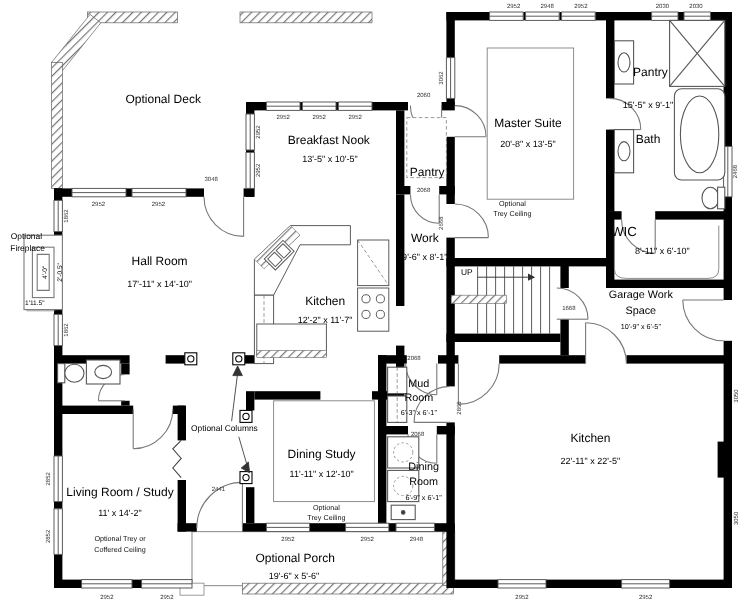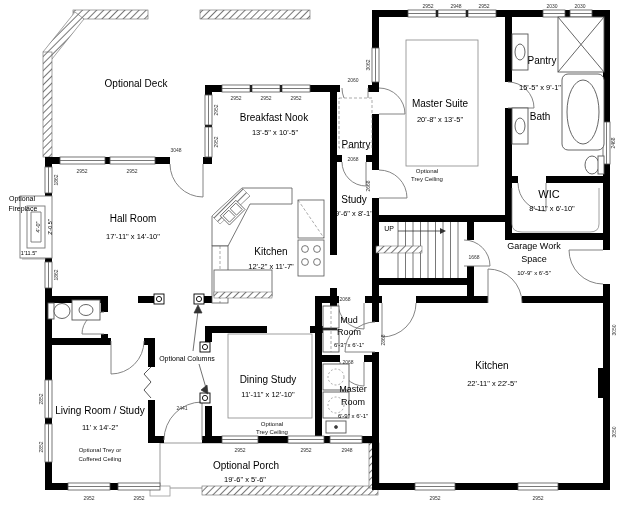--- a/index.html
+++ b/index.html
@@ -359,41 +359,41 @@
 <div class="lbl d8" style="left:440px;top:120px">20'-8" x 13'-5"</div>
 <div class="lbl note" style="left:427px;top:171px">Optional</div>
 <div class="lbl note" style="left:427px;top:179px">Trey Ceiling</div>
 
 <div class="lbl n10" style="left:542px;top:61px">Pantry</div>
 <div class="lbl d8" style="left:540px;top:88px">15'-5" x 9'-1"</div>
 <div class="lbl n10" style="left:540px;top:117px">Bath</div>
 
 <div class="lbl n10" style="left:356px;top:145px">Pantry</div>
 
-<div class="lbl n10" style="left:354px;top:200px">Study</div>
+<div class="lbl n10" style="left:354px;top:200px">Work</div>
 <div class="lbl d8" style="left:354px;top:214px">9'-6" x 8'-1"</div>
 
-<div class="lbl n11" style="left:549px;top:194px">WIC</div>
+<div class="lbl n11" style="left:520px;top:194px">WIC</div>
 <div class="lbl d8" style="left:552px;top:209px">8'-11" x 6'-10"</div>
 
 <div class="lbl n10" style="left:133px;top:219px">Hall Room</div>
 <div class="lbl d8" style="left:133px;top:237px">17'-11" x 14'-10"</div>
 
 <div class="lbl n10" style="left:271px;top:252px">Kitchen</div>
 <div class="lbl d8" style="left:271px;top:267px">12'-2" x 11'-7"</div>
 
 <div class="lbl n9" style="left:534px;top:246px">Garage Work</div>
 <div class="lbl n9" style="left:534px;top:259px">Space</div>
 <div class="lbl d6" style="left:534px;top:273px">10'-9" x 6'-5"</div>
 
 <div class="lbl n9" style="left:349px;top:320px">Mud</div>
 <div class="lbl n9" style="left:349px;top:332px">Room</div>
 <div class="lbl d6" style="left:349px;top:345px">6'-3" x 6'-1"</div>
 
-<div class="lbl n9" style="left:353px;top:389px">Master</div>
+<div class="lbl n9" style="left:353px;top:389px">Dining</div>
 <div class="lbl n9" style="left:353px;top:402px">Room</div>
 <div class="lbl d6" style="left:353px;top:416px">6'-9" x 6'-1"</div>
 
 <div class="lbl n10" style="left:268px;top:380px">Dining Study</div>
 <div class="lbl d8" style="left:268px;top:395px">11'-11" x 12'-10"</div>
 <div class="lbl note" style="left:272px;top:424px">Optional</div>
 <div class="lbl note" style="left:272px;top:432px">Trey Ceiling</div>
 
 <div class="lbl n10" style="left:100px;top:411px">Living Room / Study</div>
 <div class="lbl d8" style="left:100px;top:428px">11' x 14'-2"</div>

